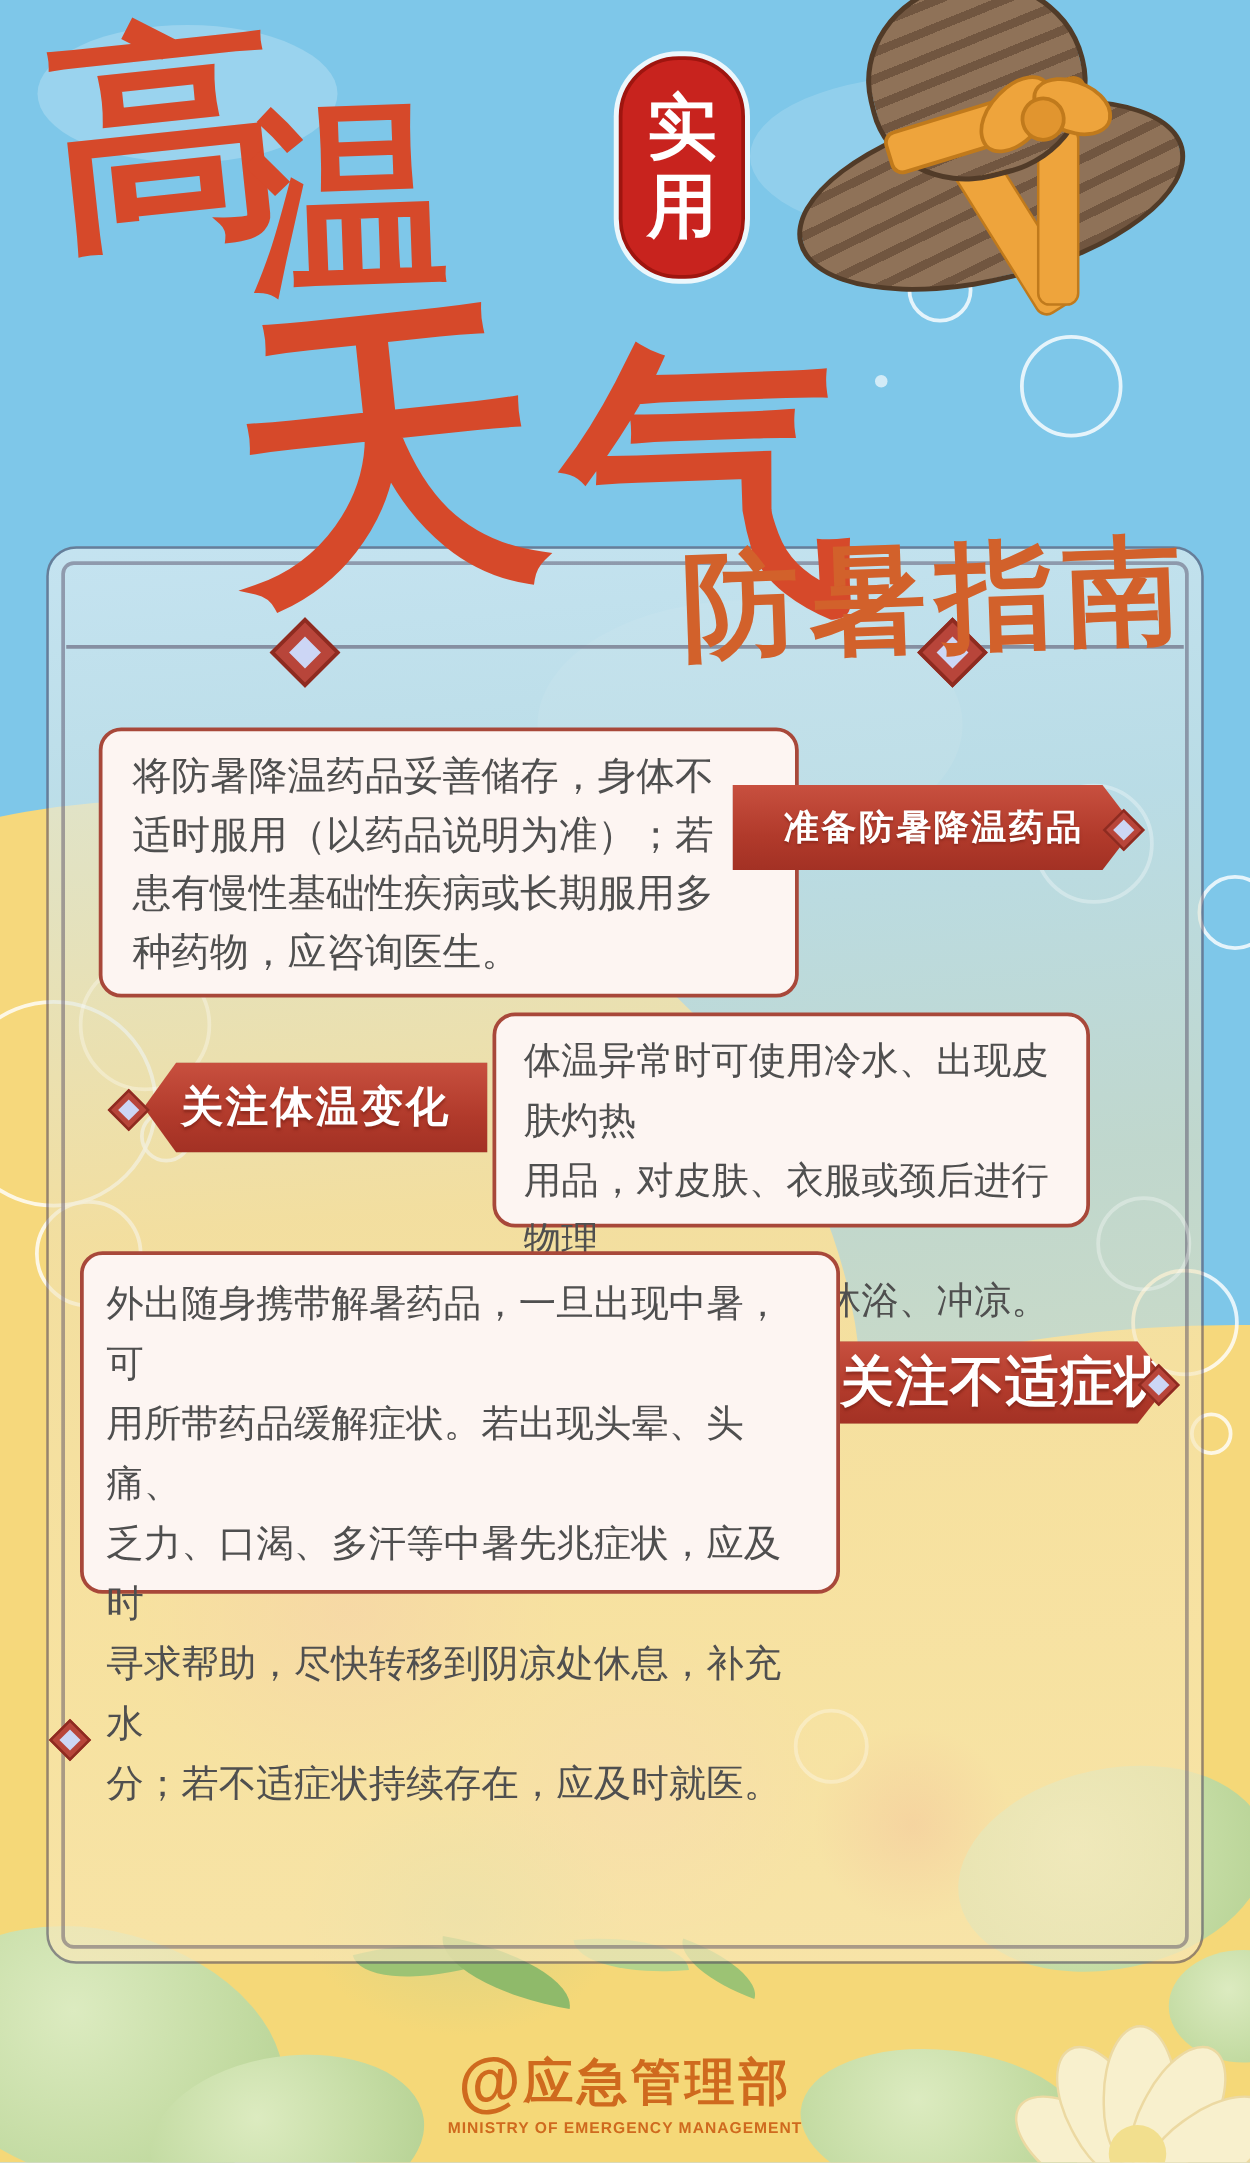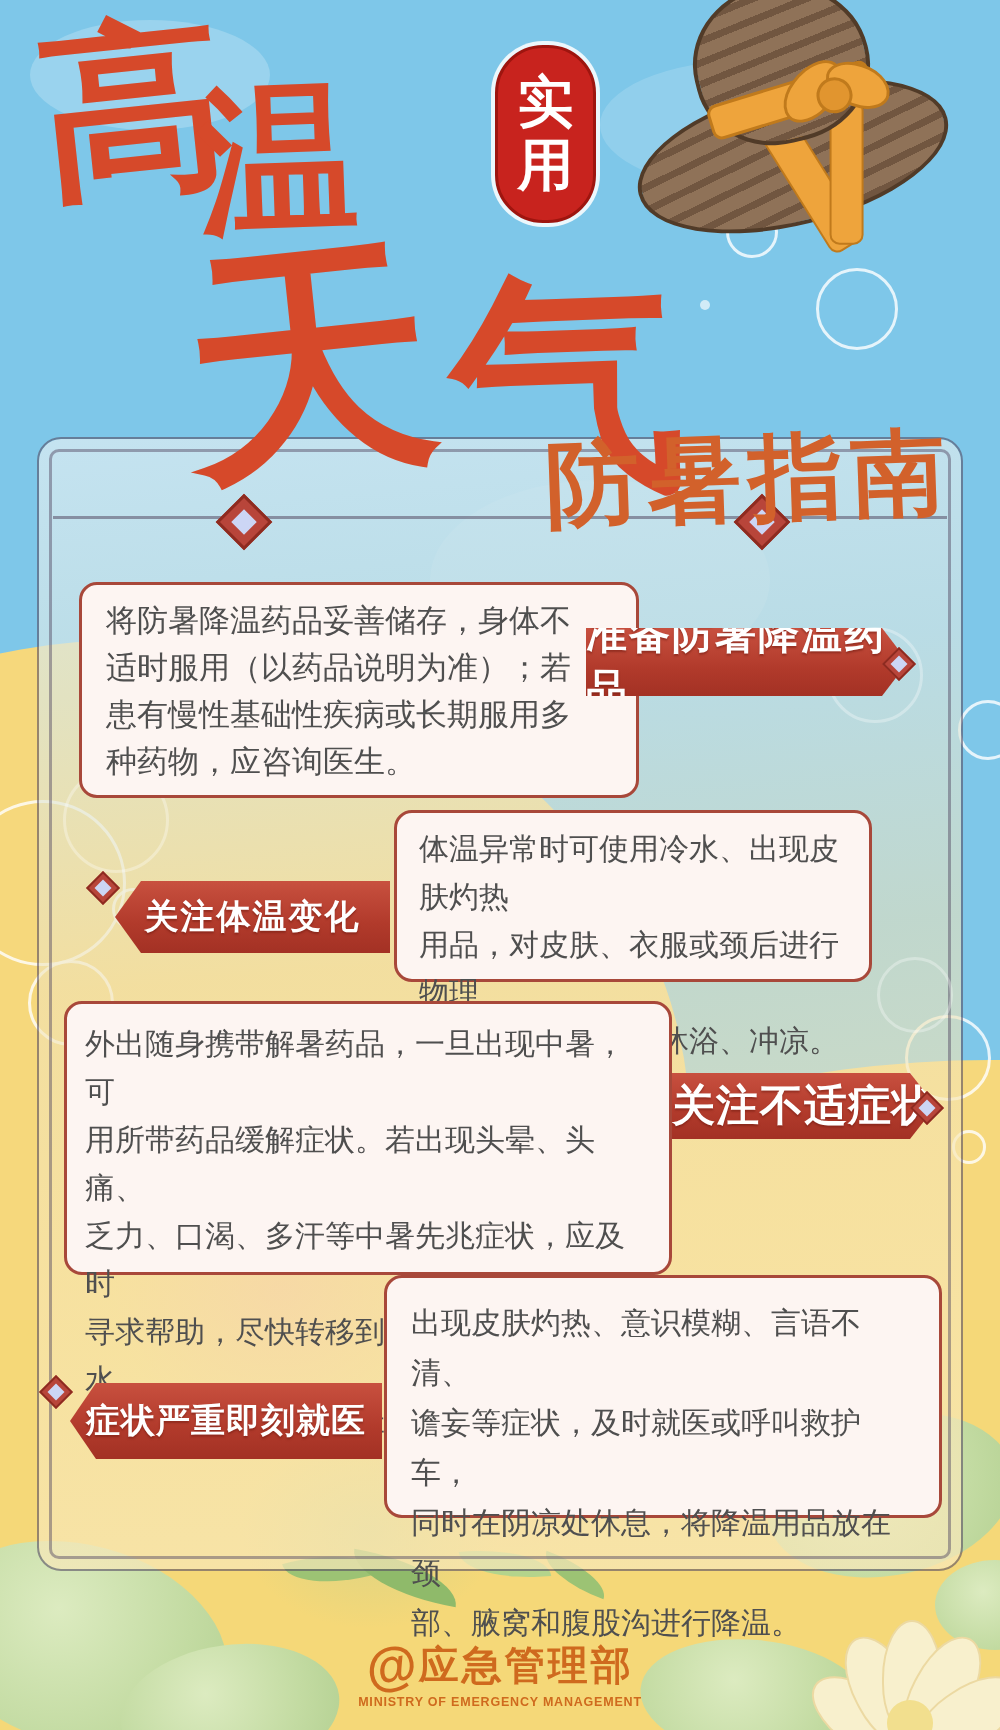--- a/index.html
+++ b/index.html
@@ -46,21 +46,21 @@
     background:linear-gradient(180deg,#cf5343 0%,#b23b2d 55%,#a33124 100%);
     clip-path:polygon(0 50%,30px 0,calc(100% - 30px) 0,100% 50%,calc(100% - 30px) 100%,30px 100%);
     filter:drop-shadow(0 2px 0 #7e241b) drop-shadow(0 -1px 0 #7e241b) drop-shadow(2px 0 0 #7e241b) drop-shadow(-2px 0 0 #7e241b);}
   .banner span{color:#fff;font-size:50px;font-weight:bold;letter-spacing:10px;text-indent:10px;
     text-shadow:0 2px 2px rgba(110,25,15,.55);}
   .tag{position:absolute;display:flex;align-items:center;justify-content:center;z-index:3;
     background:linear-gradient(180deg,#c8503f 0%,#b13a2b 60%,#a33124 100%);color:#fff;font-weight:bold;
     filter:drop-shadow(0 1.5px 0 #7e241b) drop-shadow(0 -1.5px 0 #7e241b) drop-shadow(1.5px 0 0 #7e241b) drop-shadow(-1.5px 0 0 #7e241b);
     text-shadow:0 2px 2px rgba(110,25,15,.5);}
   .tag-right{clip-path:polygon(0 0,calc(100% - 26px) 0,100% 50%,calc(100% - 26px) 100%,0 100%);}
-  .tag-left{clip-path:polygon(26px 0,100% 0,100% 100%,26px 100%,0 50%);margin-top:31px;}
+  .tag-left{clip-path:polygon(26px 0,100% 0,100% 100%,26px 100%,0 50%);}
   .dmd{position:absolute;background:#b8453a;border:2px solid #8e2b20;transform:rotate(45deg);z-index:4;}
   .dmd::after{content:"";position:absolute;inset:4px;background:#ccd6f5;}
   .dmd-lg{width:34px;height:34px;border-width:3px;}
   .dmd-lg::after{inset:8px;}
   .dmd-sm{width:20px;height:20px;}
   
   .note{position:absolute;background:#fdf5f2;border:3px solid #a8483a;border-radius:18px;
     color:#4f4f4f;white-space:pre-line;z-index:2;box-sizing:border-box;}
   
   .leaf{position:absolute;border-radius:50%;
@@ -140,21 +140,21 @@
 
     <div class="hline"></div>
 
     <div class="dmd dmd-lg" style="left:187px;top:65px;"></div>
     <div class="dmd dmd-lg" style="left:705px;top:65px;"></div>
 
     <div class="note" style="left:42px;top:145px;width:560px;height:216px;padding:12px 24px;font-size:31px;line-height:47px;">将防暑降温药品妥善储存，身体不
 适时服用（以药品说明为准）；若
 患有慢性基础性疾病或长期服用多
 种药物，应咨询医生。</div>
-    <div class="tag tag-right" style="left:549px;top:191px;width:322px;height:68px;font-size:41px;letter-spacing:2px;">
+    <div class="tag tag-right" style="left:549px;top:191px;width:322px;height:68px;font-size:28px;letter-spacing:2px;">
       <span>准备防暑降温药品</span>
     </div>
     <div class="dmd dmd-sm" style="left:850px;top:215px;"></div>
 
     <div class="note" style="left:357px;top:373px;width:478px;height:172px;padding:12px 22px;font-size:30px;line-height:48px;">体温异常时可使用冷水、出现皮肤灼热
 用品，对皮肤、衣服或颈后进行物理
 降温，条件允许时沐浴、冲凉。</div>
     <div class="tag tag-left" style="left:78px;top:413px;width:275px;height:72px;font-size:34px;letter-spacing:2px;">
       <span>关注体温变化</span>
     </div>
@@ -163,27 +163,20 @@
     <div class="note" style="left:27px;top:564px;width:608px;height:274px;padding:16px 18px;font-size:30px;line-height:48px;">外出随身携带解暑药品，一旦出现中暑，可
 用所带药品缓解症状。若出现头晕、头痛、
 乏力、口渴、多汗等中暑先兆症状，应及时
 寻求帮助，尽快转移到阴凉处休息，补充水
 分；若不适症状持续存在，应及时就医。</div>
     <div class="tag tag-right" style="left:635px;top:636px;width:264px;height:66px;font-size:43px;letter-spacing:1px;">
       <span>关注不适症状</span>
     </div>
     <div class="dmd dmd-sm" style="left:878px;top:659px;"></div>
 
-    <div class="note" style="left:347px;top:838px;width:558px;height:243px;padding:20px 24px;font-size:30px;line-height:50px;">出现皮肤灼热、意识模糊、言语不清、
-谵妄等症状，及时就医或呼叫救护车，
-同时在阴凉处休息，将降温用品放在颈
-部、腋窝和腹股沟进行降温。</div>
-    <div class="tag tag-left" style="left:33px;top:915px;width:312px;height:76px;font-size:34px;letter-spacing:1px;">
-      <span>症状严重即刻就医</span>
-    </div>
     <div class="dmd dmd-sm" style="left:7px;top:943px;"></div>
   </div>
 
   <div class="sprout" style="left:285px;top:1552px;width:90px;height:34px;transform:rotate(-15deg);"></div>
   <div class="sprout" style="left:350px;top:1558px;width:110px;height:40px;background:#8fba6a;transform:rotate(10deg);"></div>
   <div class="sprout" style="left:460px;top:1548px;width:90px;height:32px;background:#b4d48c;transform:rotate(-5deg);"></div>
   <div class="sprout" style="left:540px;top:1562px;width:70px;height:26px;transform:rotate(20deg);"></div>
 
   <div class="leaf" style="left:765px;top:1415px;width:250px;height:160px;transform:rotate(-12deg);"></div>
   <div class="leaf" style="left:935px;top:1560px;width:120px;height:90px;"></div>

